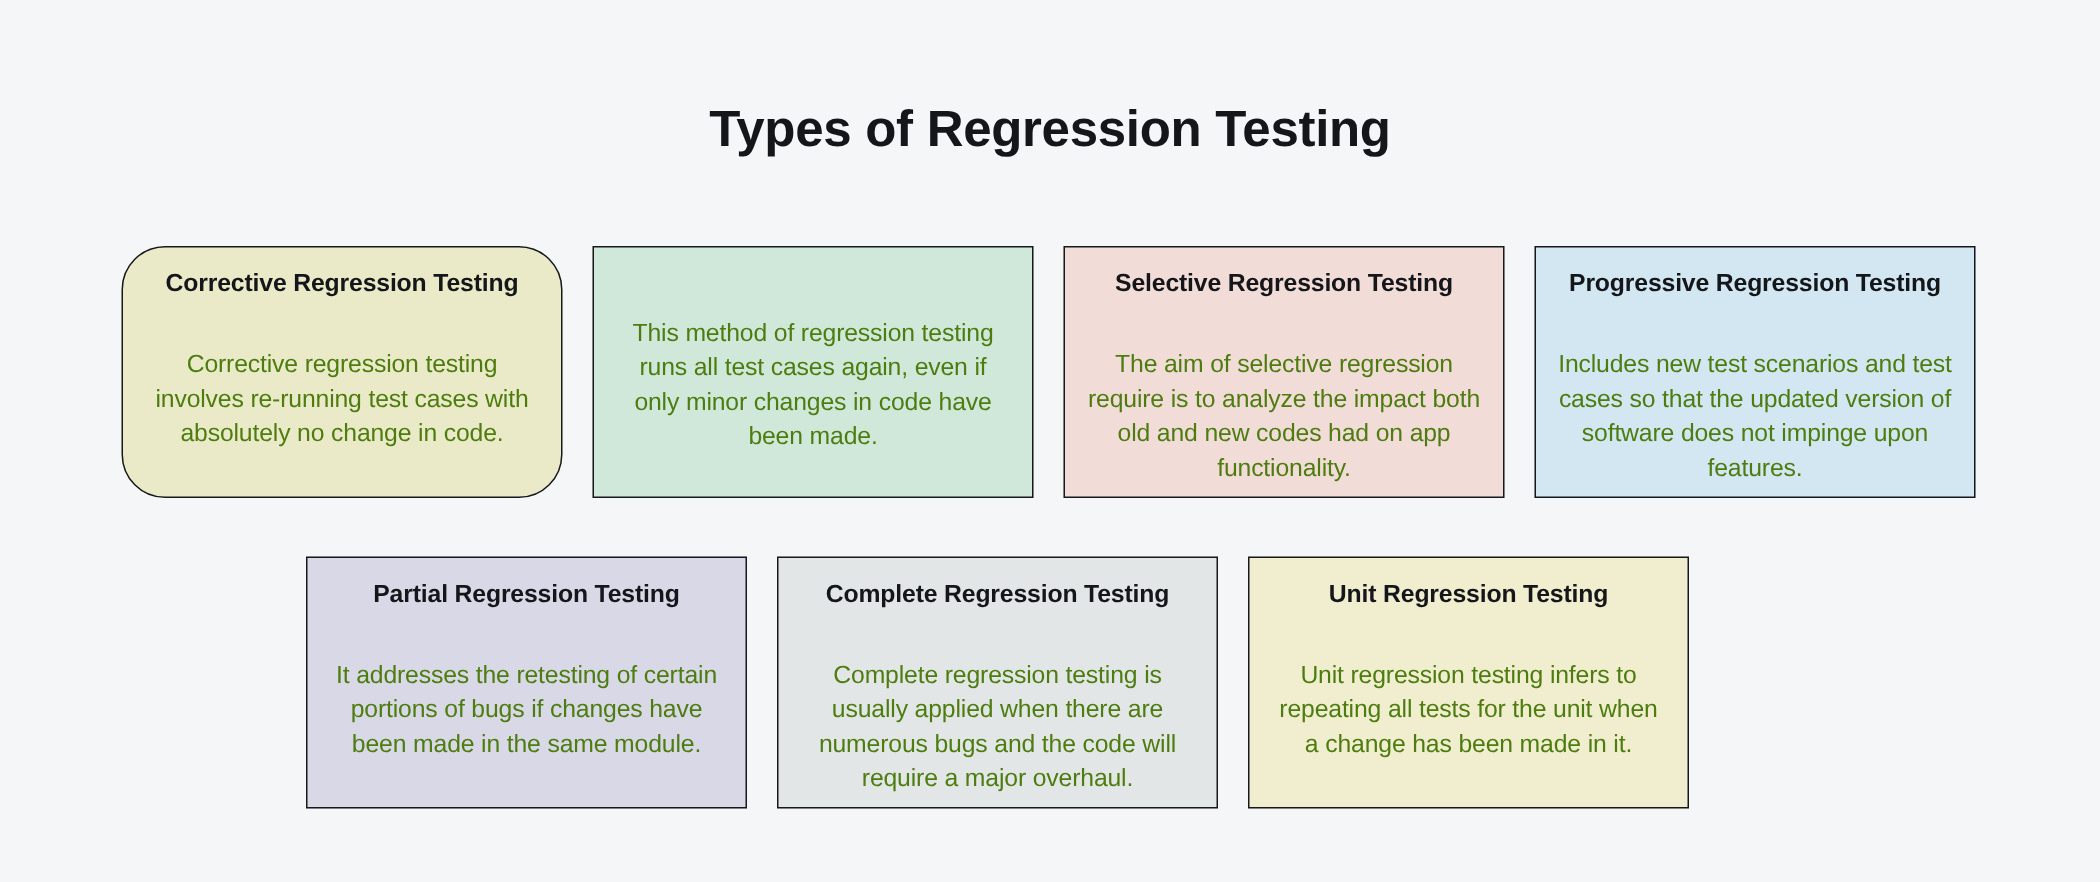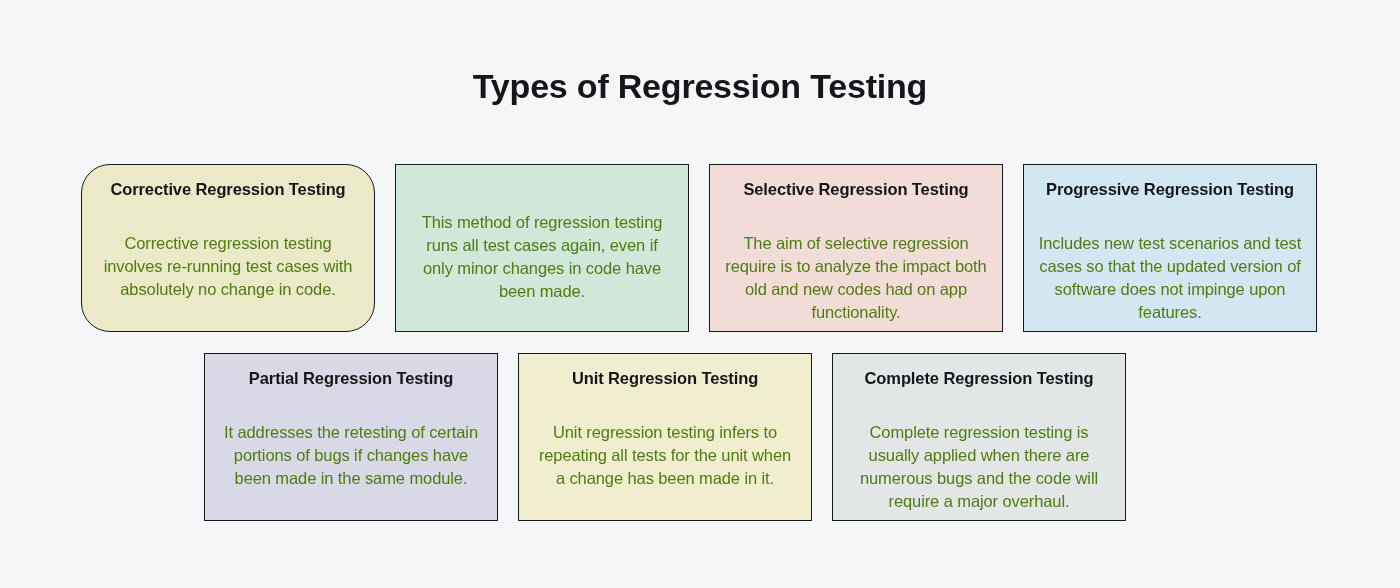--- a/index.html
+++ b/index.html
@@ -40,21 +40,21 @@
   }
 
   .row {
     position: absolute;
     display: flex;
     gap: 20px;
     height: 168px;
   }
 
   #row-1 { left: 81px; top: 164px; }
-  #row-2 { left: 204px; top: 353px; }
+  #row-2 { left: 204px; top: 371px; }
 
   .card {
     width: 294px;
     height: 168px;
     border: 1.5px solid #17181b;
     padding: 14px 10px 10px 10px;
     display: flex;
     flex-direction: column;
     align-items: center;
   }
@@ -102,23 +102,23 @@
       <div class="card-title">Progressive Regression Testing</div>
       <div class="card-body">Includes new test scenarios and test cases so that the updated version of software does not impinge upon features.</div>
     </div>
   </div>
 
   <div class="row" id="row-2">
     <div class="card" style="background: rgb(216, 216, 230);">
       <div class="card-title">Partial Regression Testing</div>
       <div class="card-body">It addresses the retesting of certain portions of bugs if changes have been made in the same module.</div>
     </div>
+    <div class="card" style="background: rgb(227, 230, 231);">
+      <div class="card-title">Complete Regression Testing</div>
+      <div class="card-body">Complete regression testing is usually applied when there are numerous bugs and the code will require a major overhaul.</div>
+    </div>
     <div class="card" style="background: rgb(241, 237, 207);">
       <div class="card-title">Unit Regression Testing</div>
       <div class="card-body">Unit regression testing infers to repeating all tests for the unit when a change has been made in it.</div>
-    </div>
-    <div class="card" style="background: rgb(227, 230, 231);">
-      <div class="card-title">Complete Regression Testing</div>
-      <div class="card-body">Complete regression testing is usually applied when there are numerous bugs and the code will require a major overhaul.</div>
     </div>
   </div>
 
 </div>
 
 </body></html>

